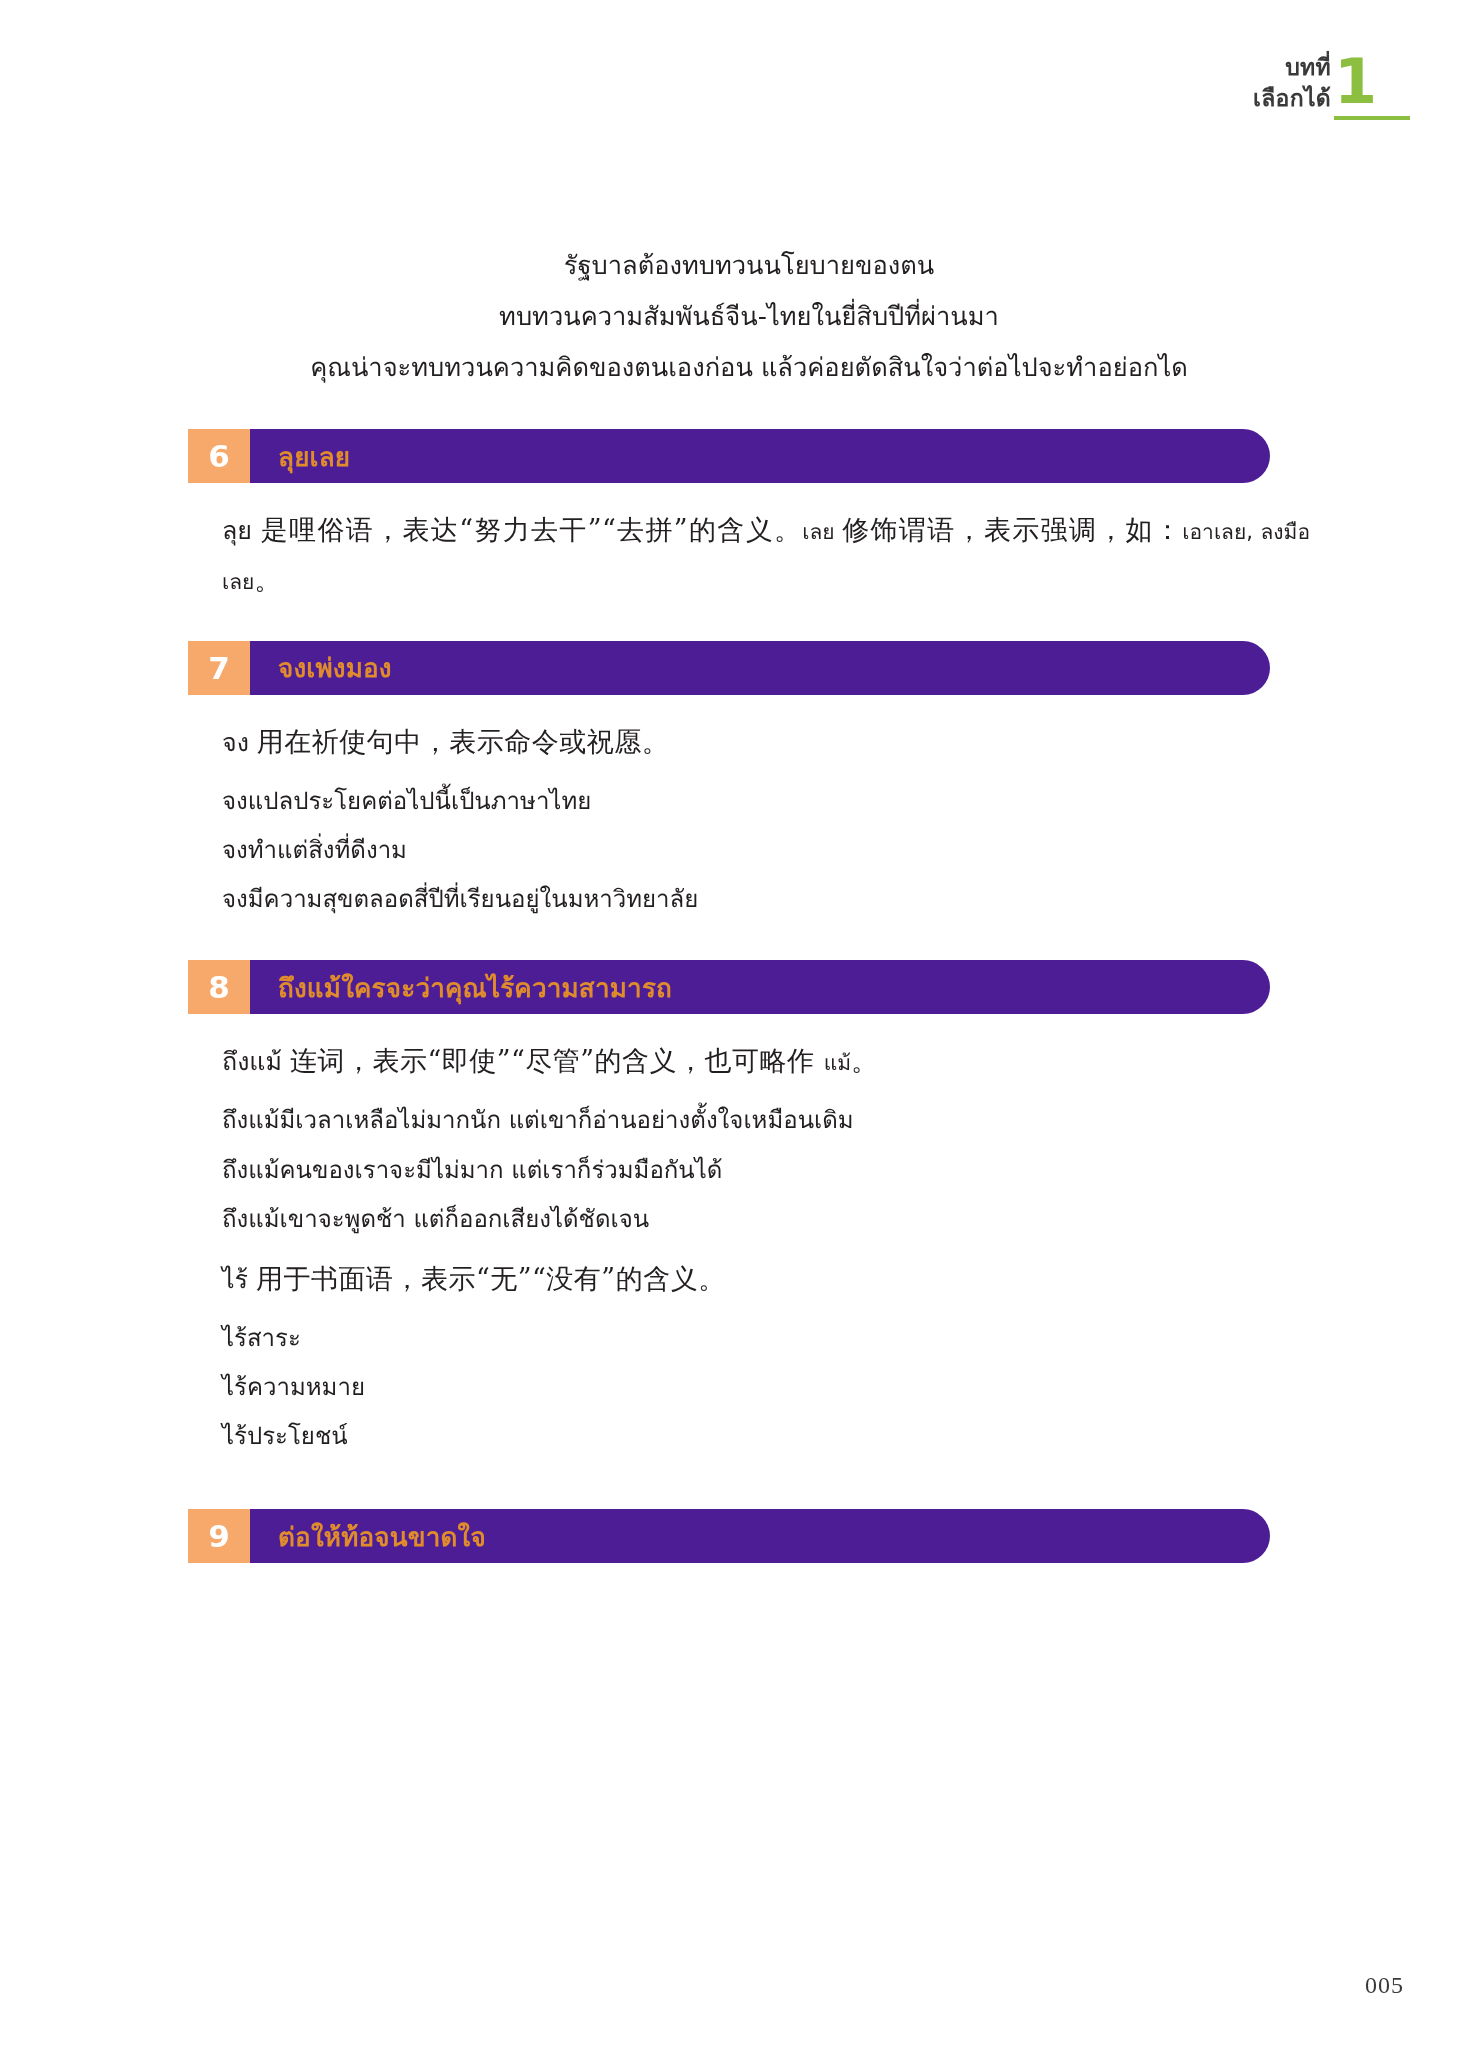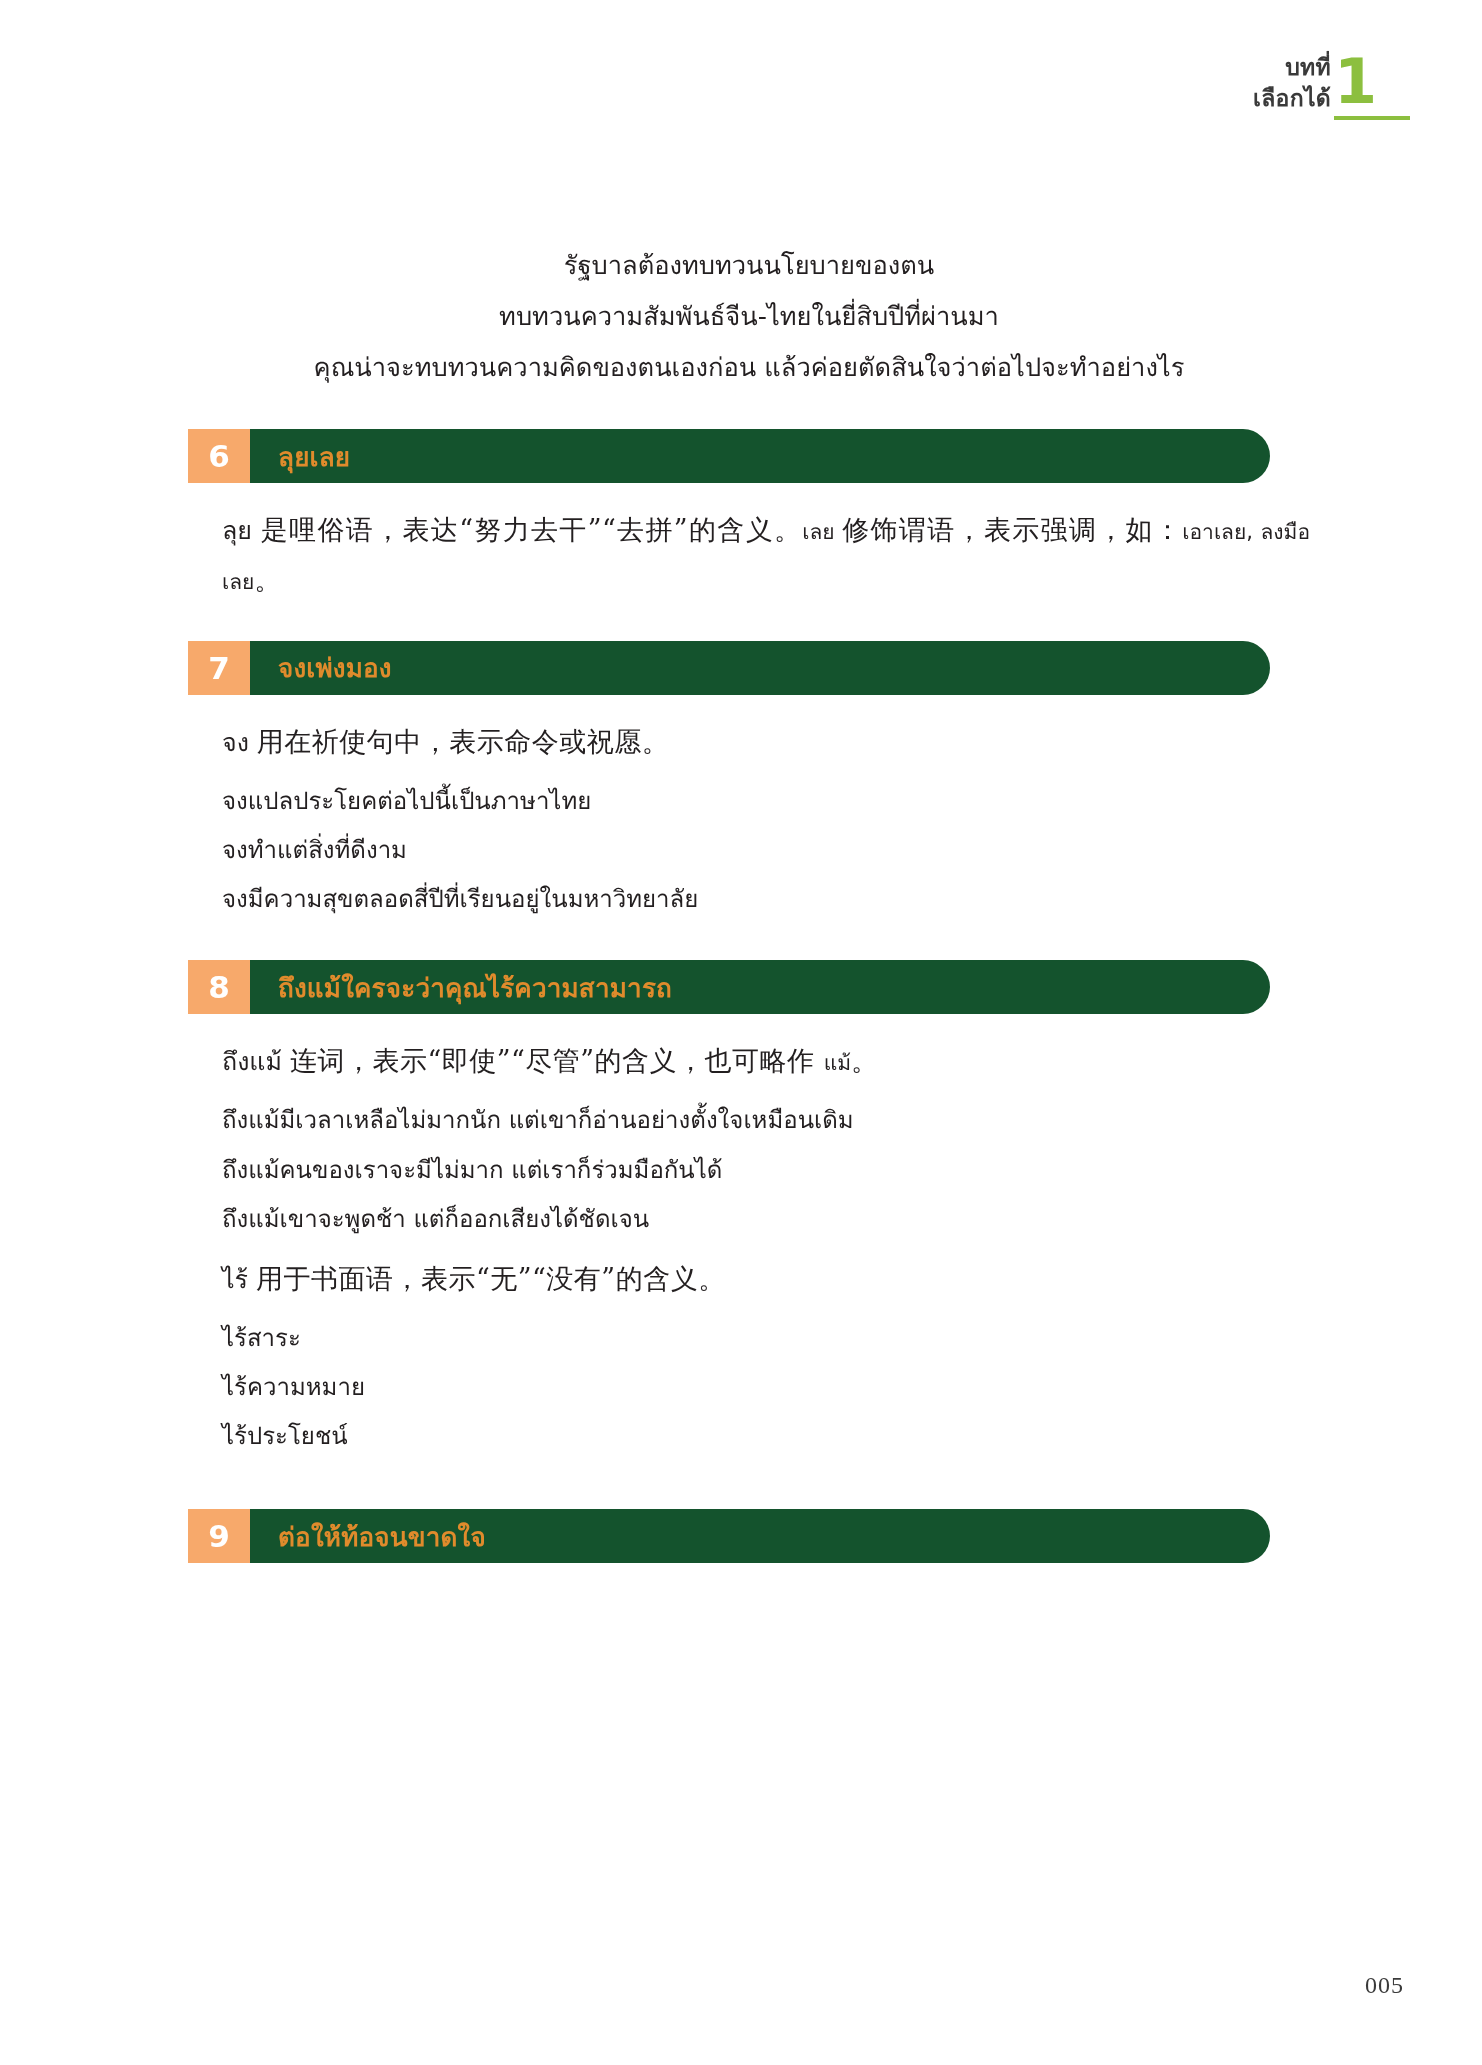--- a/index.html
+++ b/index.html
@@ -95,21 +95,21 @@
     font-size: 31px;
     font-weight: bold;
     display: flex;
     align-items: center;
     justify-content: center;
     font-family: "DejaVu Sans", sans-serif;
     flex: 0 0 62px;
   }
   .entry-title-box {
     flex: 1 1 auto;
-    background: #14532d;
+    background: #4c1d95;
     display: flex;
     align-items: center;
     padding-left: 28px;
     border-top-right-radius: 27px;
     border-bottom-right-radius: 27px;
   }
   .entry-title {
     font-size: 26px;
     font-weight: bold;
     color: #e08b2c;
@@ -173,21 +173,21 @@
     <div class="header-number">1</div>
     <div class="header-rule"></div>
   </div>
 </div>
 
 <div class="content">
 
   <div class="intro-block">
     <div class="th-line">รัฐบาลต้องทบทวนนโยบายของตน</div>
     <div class="th-line">ทบทวนความสัมพันธ์จีน-ไทยในยี่สิบปีที่ผ่านมา</div>
-    <div class="th-line">คุณน่าจะทบทวนความคิดของตนเองก่อน แล้วค่อยตัดสินใจว่าต่อไปจะทำอย่างไร</div>
+    <div class="th-line">คุณน่าจะทบทวนความคิดของตนเองก่อน แล้วค่อยตัดสินใจว่าต่อไปจะทำอย่อกได</div>
   </div>
 
   <div class="entry">
     <div class="entry-bar">
       <div class="entry-num">6</div>
       <div class="entry-title-box">
         <span class="entry-title">ลุยเลย</span>
       </div>
     </div>
     <div class="entry-body">

